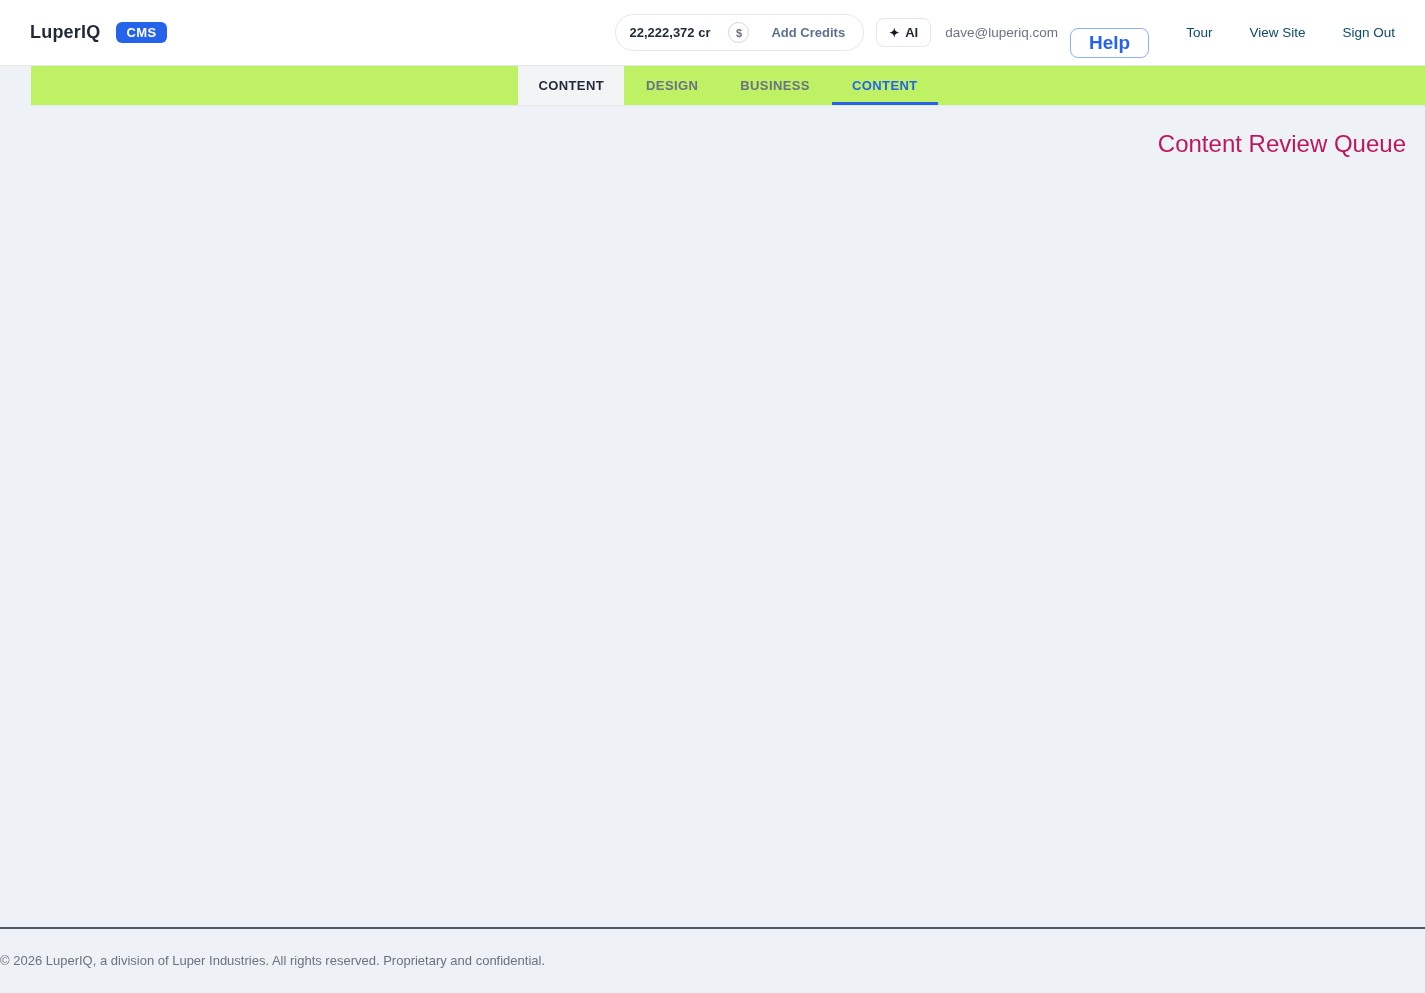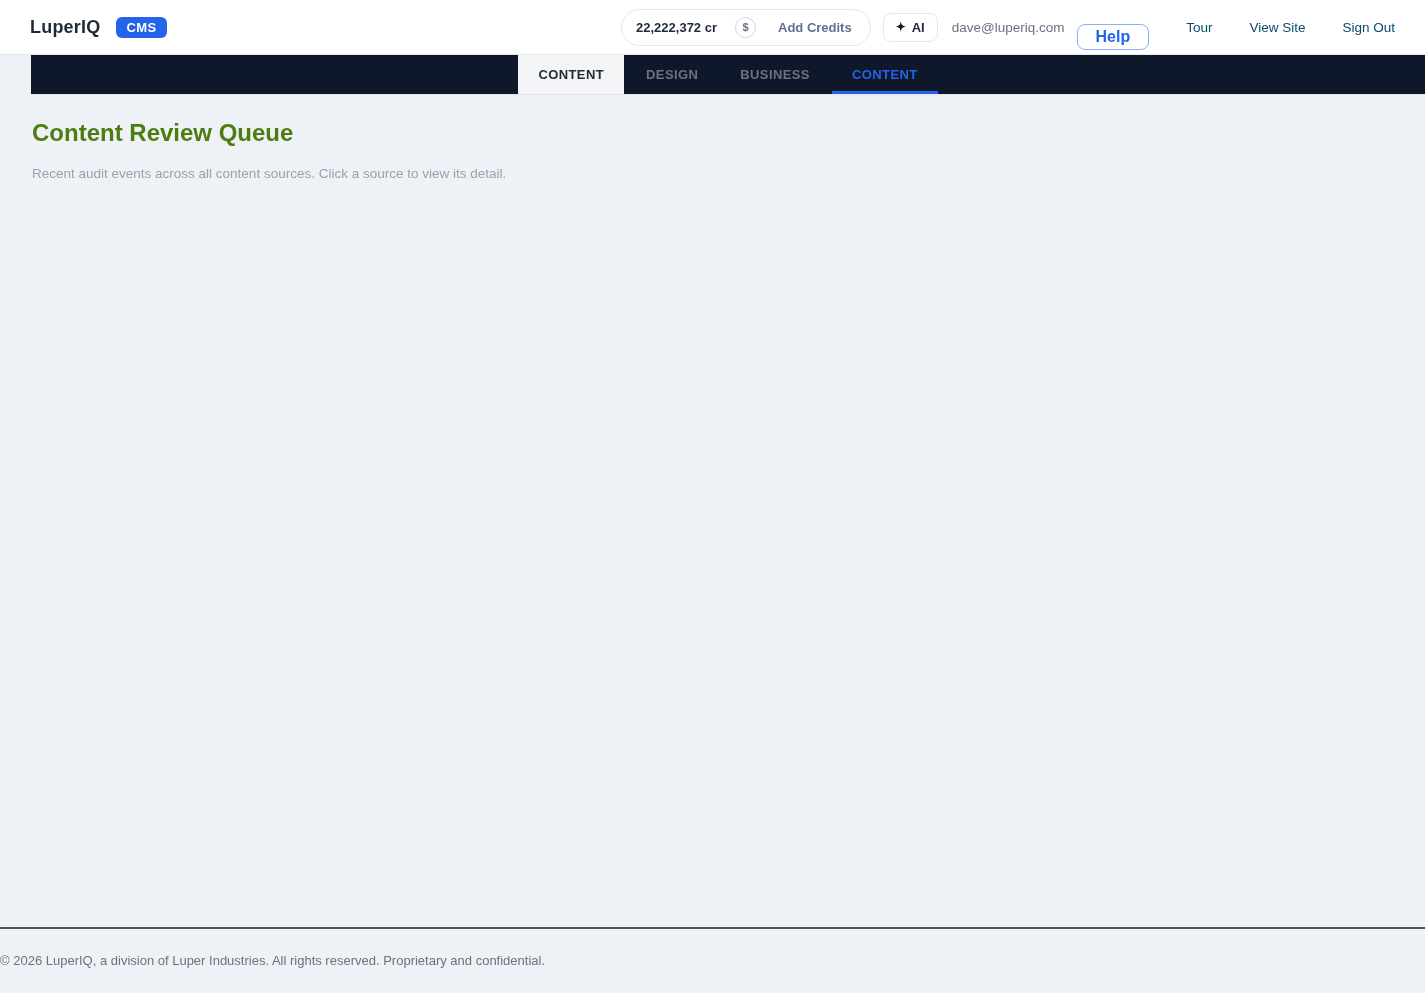--- a/index.html
+++ b/index.html
@@ -9,21 +9,21 @@
     background: #eef1f6;
     color: #1f2937;
     min-height: 993px;
     display: flex;
     flex-direction: column;
   }
 
   
   .header {
     background: #ffffff;
-    height: 55px;
+    height: 66px;
     display: flex;
     align-items: center;
     padding: 0 30px;
     border-bottom: 1px solid #e5e7eb;
     flex: 0 0 auto;
   }
   .brand-name {
     font-size: 18px;
     font-weight: bold;
     color: #1f2937;
@@ -101,42 +101,42 @@
   }
   .ai-button .sparkle { font-size: 12px; color: #111827; }
   .user-email {
     margin-left: 14px;
     font-size: 13.5px;
     color: #6b7280;
   }
   .help-button {
     margin-left: 12px;
     color: #2563eb;
-    font-size: 16px;
+    font-size: 19px;
     font-weight: bold;
     border: 1.5px solid #8cb0f8;
     border-radius: 8px;
     padding: 3px 18px;
     background: #ffffff;
     cursor: pointer;
     font-family: inherit;
     margin-top: 20px;
   }
   .header-link {
     margin-left: 37px;
     font-size: 13.5px;
     color: #0c4a6e;
     text-decoration: none;
     cursor: pointer;
     white-space: nowrap;
   }
 
   
   .tabbar {
-    background: #0f172a;
+    background: #bef264;
     border-bottom: 1px solid #e5e7eb;
     display: flex;
     justify-content: center;
     height: 40px;
     flex: 0 0 auto;
     margin-left: 31px;
   }
   .tab {
     display: flex;
     align-items: center;
@@ -160,23 +160,24 @@
     box-shadow: inset 0 -3px 0 0 #2563eb;
   }
 
   
   .main {
     flex: 1 1 auto;
     padding: 26px 19px 0 32px;
   }
   .page-title {
     font-size: 24px;
-    font-weight: bold;
-    color: #4d7c0f;
+    font-weight: normal;
+    color: #be185d;
     line-height: 1;
+    text-align: right;
   }
   .page-subtitle {
     margin-top: 21px;
     font-size: 13.5px;
     color: #9aa1ad;
   }
   .empty-card {
     margin-top: 10px;
     background: #ffffff;
     border: 1px solid #e5e7eb;
@@ -228,18 +229,17 @@
 
 <nav class="tabbar">
   <button class="tab highlighted">CONTENT</button>
   <button class="tab">DESIGN</button>
   <button class="tab">BUSINESS</button>
   <button class="tab active">CONTENT</button>
 </nav>
 
 <main class="main">
   <h1 class="page-title">Content Review Queue</h1>
-  <p class="page-subtitle">Recent audit events across all content sources. Click a source to view its detail.</p>
 </main>
 
 <footer class="footer">
   <span>© 2026 LuperIQ, a division of Luper Industries. All rights reserved. Proprietary and confidential.</span>
 </footer>
 
 </body></html>

